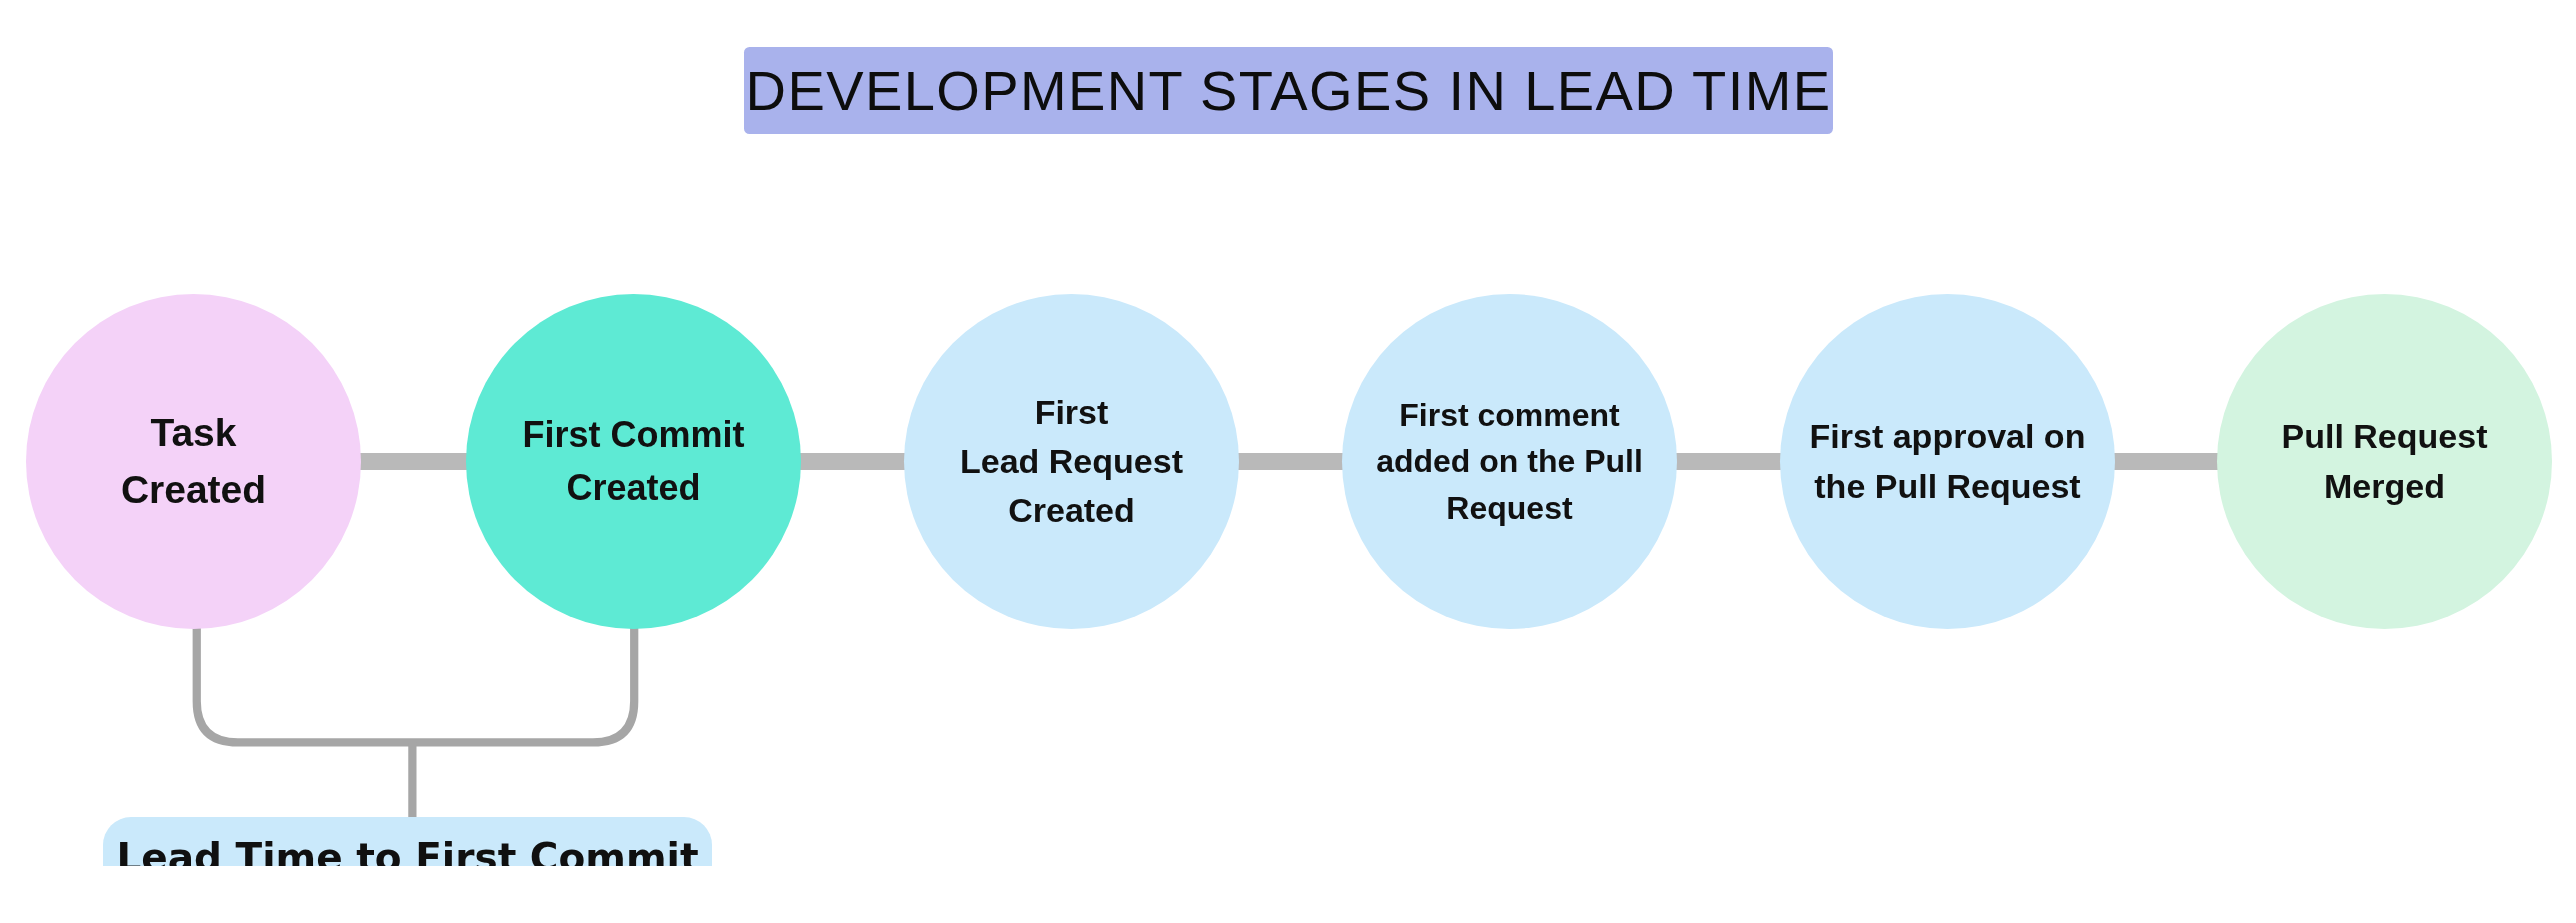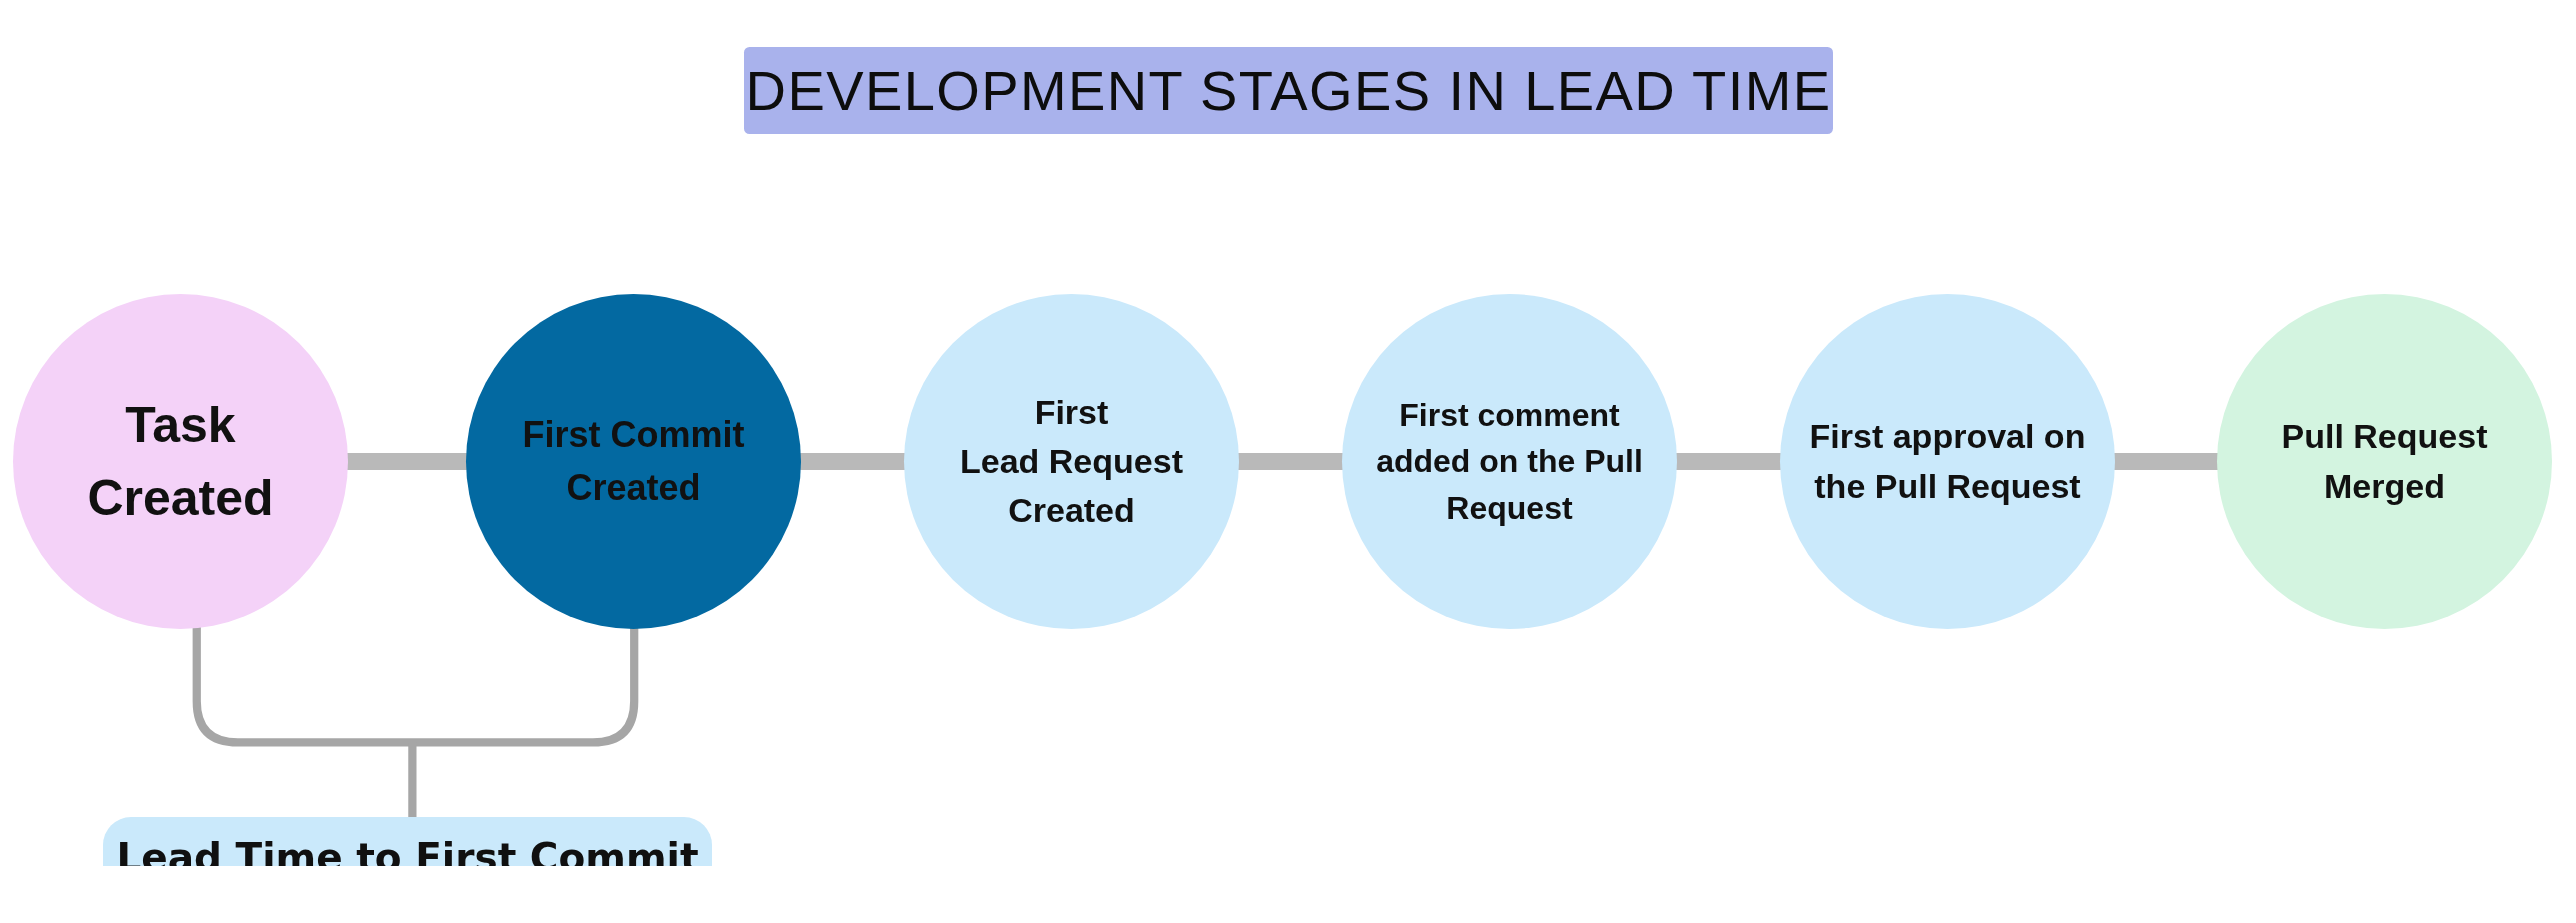--- a/index.html
+++ b/index.html
@@ -65,21 +65,21 @@
     display: flex;
     align-items: center;
     justify-content: center;
     text-align: center;
     font-weight: 700;
     font-size: 34px;
     line-height: 1.45;
     white-space: pre-line;
     z-index: 1;
   }
-  .node-1 { left: 13px;   font-size: 50px; }
+  .node-1 { left: 26px;   font-size: 39px; }
   .node-2 { left: 466px;  font-size: 36px; }
   .node-3 { left: 904px; font-size: 34px; }
   .node-4 { left: 1342px; font-size: 32px; }
   .node-5 { left: 1780px; font-size: 34px; }
   .node-6 { left: 2217px; font-size: 34px; }
 
   
   .lead-label {
     position: absolute;
     left: 103px;
@@ -108,21 +108,21 @@
   <svg class="bracket-layer" viewBox="0 0 3750 1344" xmlns="http://www.w3.org/2000/svg">
     <path d="M 286 900 L 286 1021 Q 286 1081 346 1081 L 863 1081 Q 923 1081 923 1021 L 923 900" fill="none" stroke-width="12" stroke="#a6a6a6"></path>
     <path d="M 600 1081 L 600 1196" fill="none" stroke-width="12" stroke="#a6a6a6"></path>
   </svg>
 
   <div class="title-box" style="background-color: rgb(169, 178, 236);">DEVELOPMENT STAGES IN LEAD TIME</div>
 
   <div class="node node-1" style="background-color: rgb(244, 210, 248);">Task
 Created</div>
 
-  <div class="node node-2" style="background-color: #0369a1;">First Commit
+  <div class="node node-2" style="background-color: #5eead4;">First Commit
 Created</div>
 
   <div class="node node-3" style="background-color: rgb(202, 233, 251);">First
 Lead Request
 Created</div>
 
   <div class="node node-5" style="background-color: rgb(202, 233, 251);">First approval on
 the Pull Request</div>
 
   <div class="node node-4" style="background-color: rgb(202, 233, 251);">First comment

